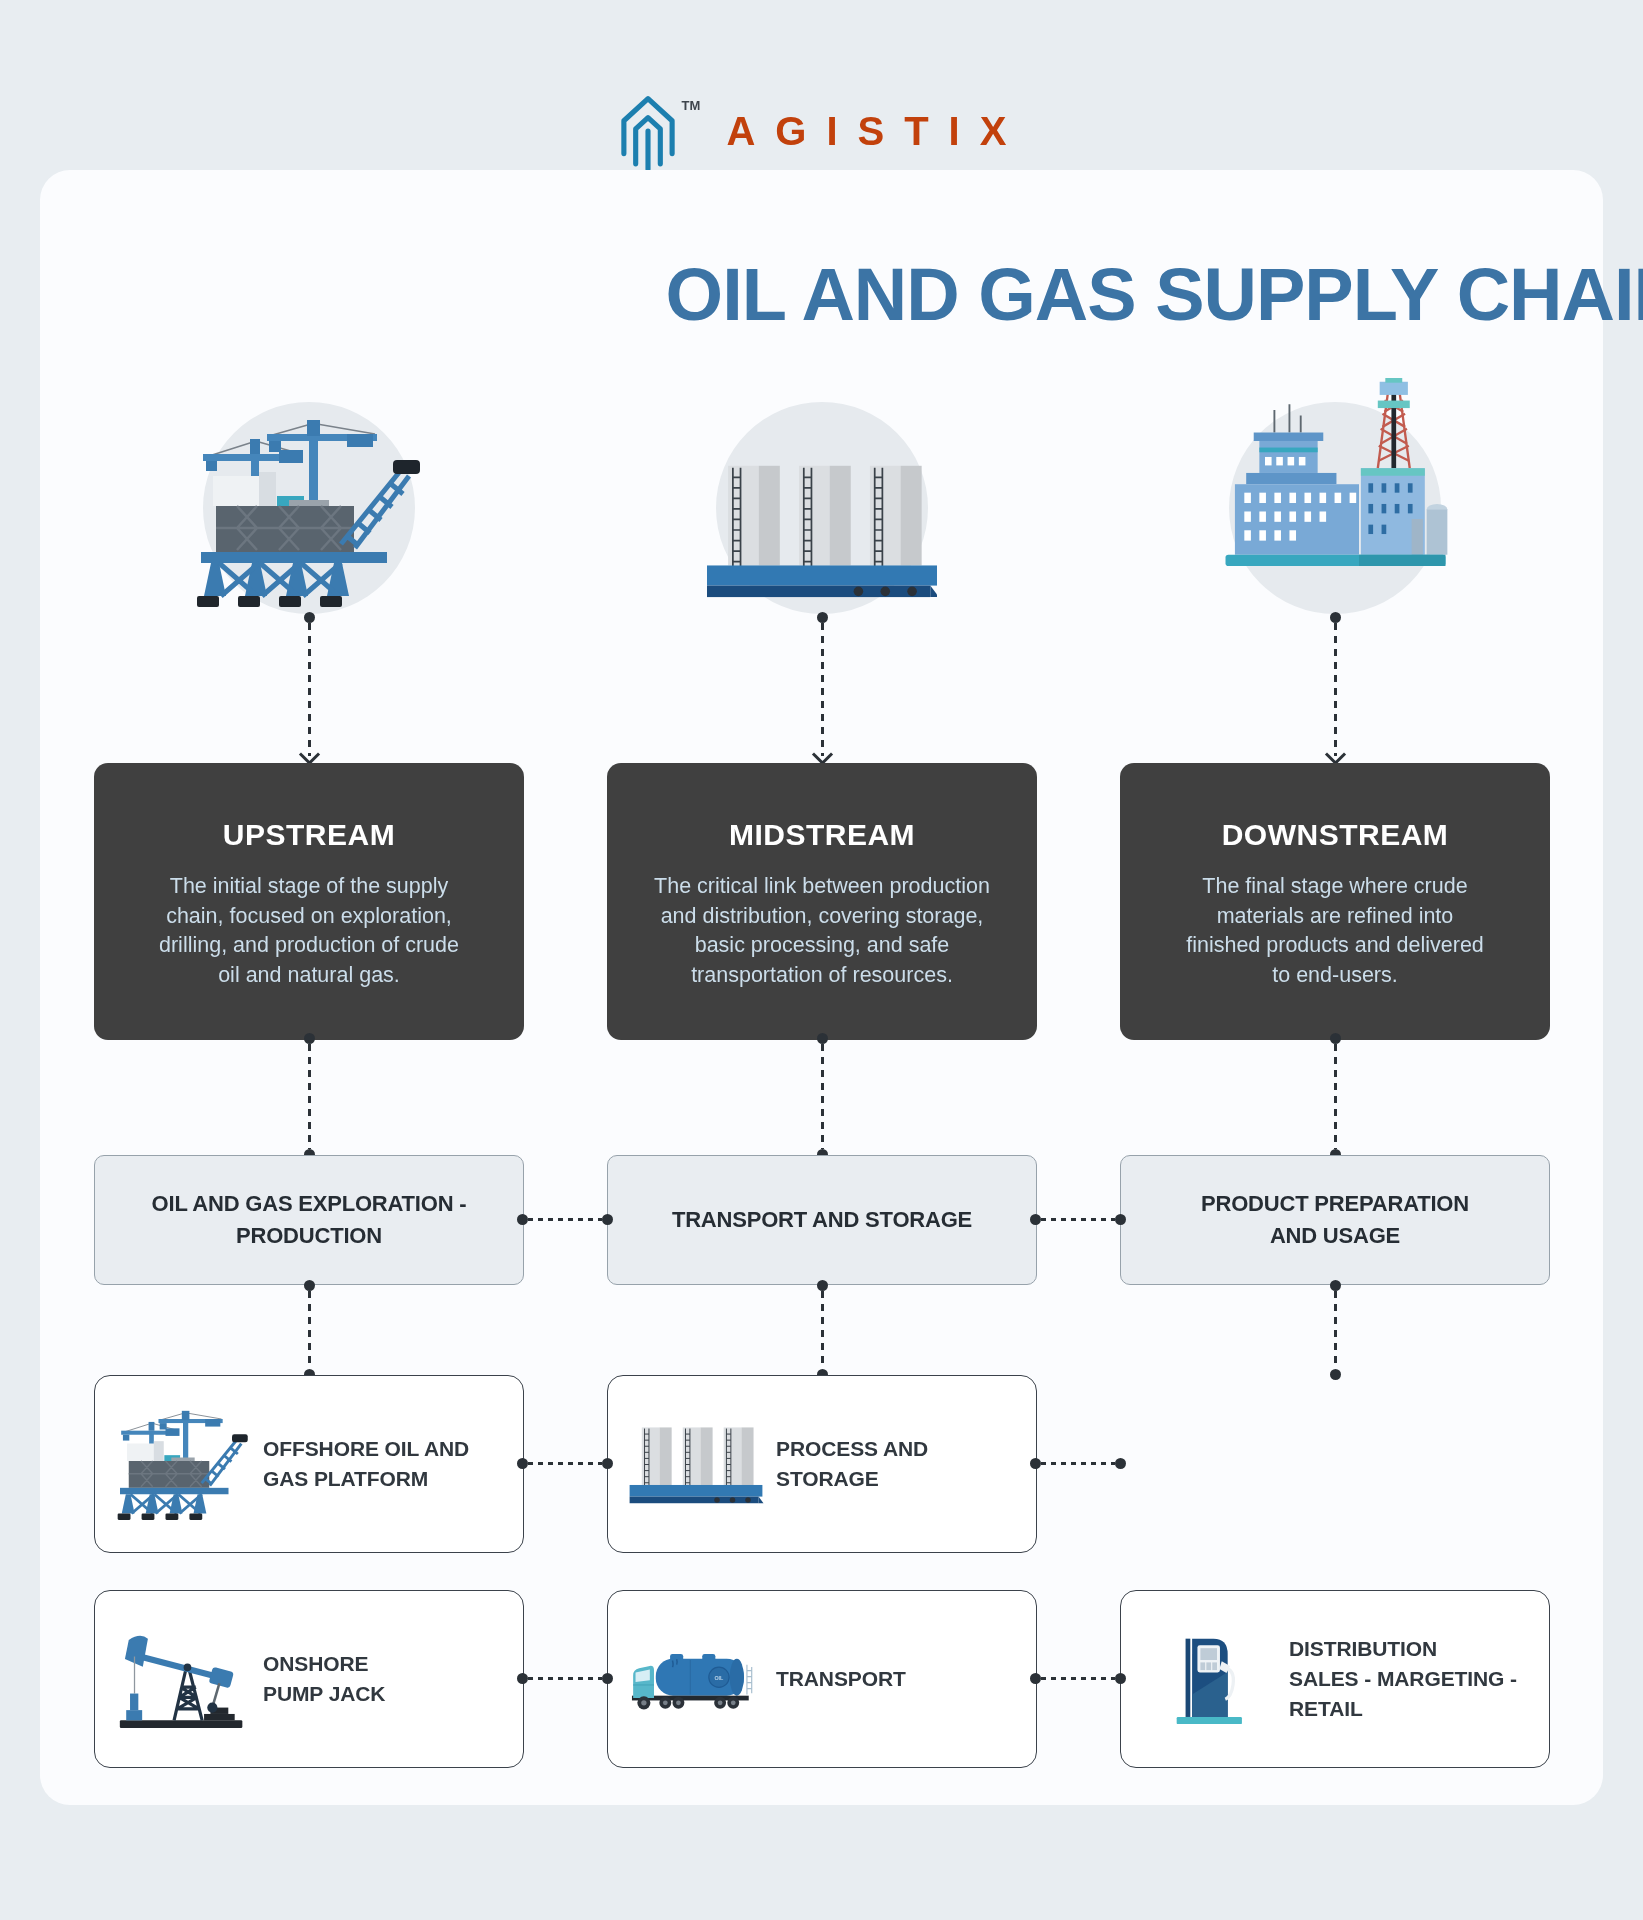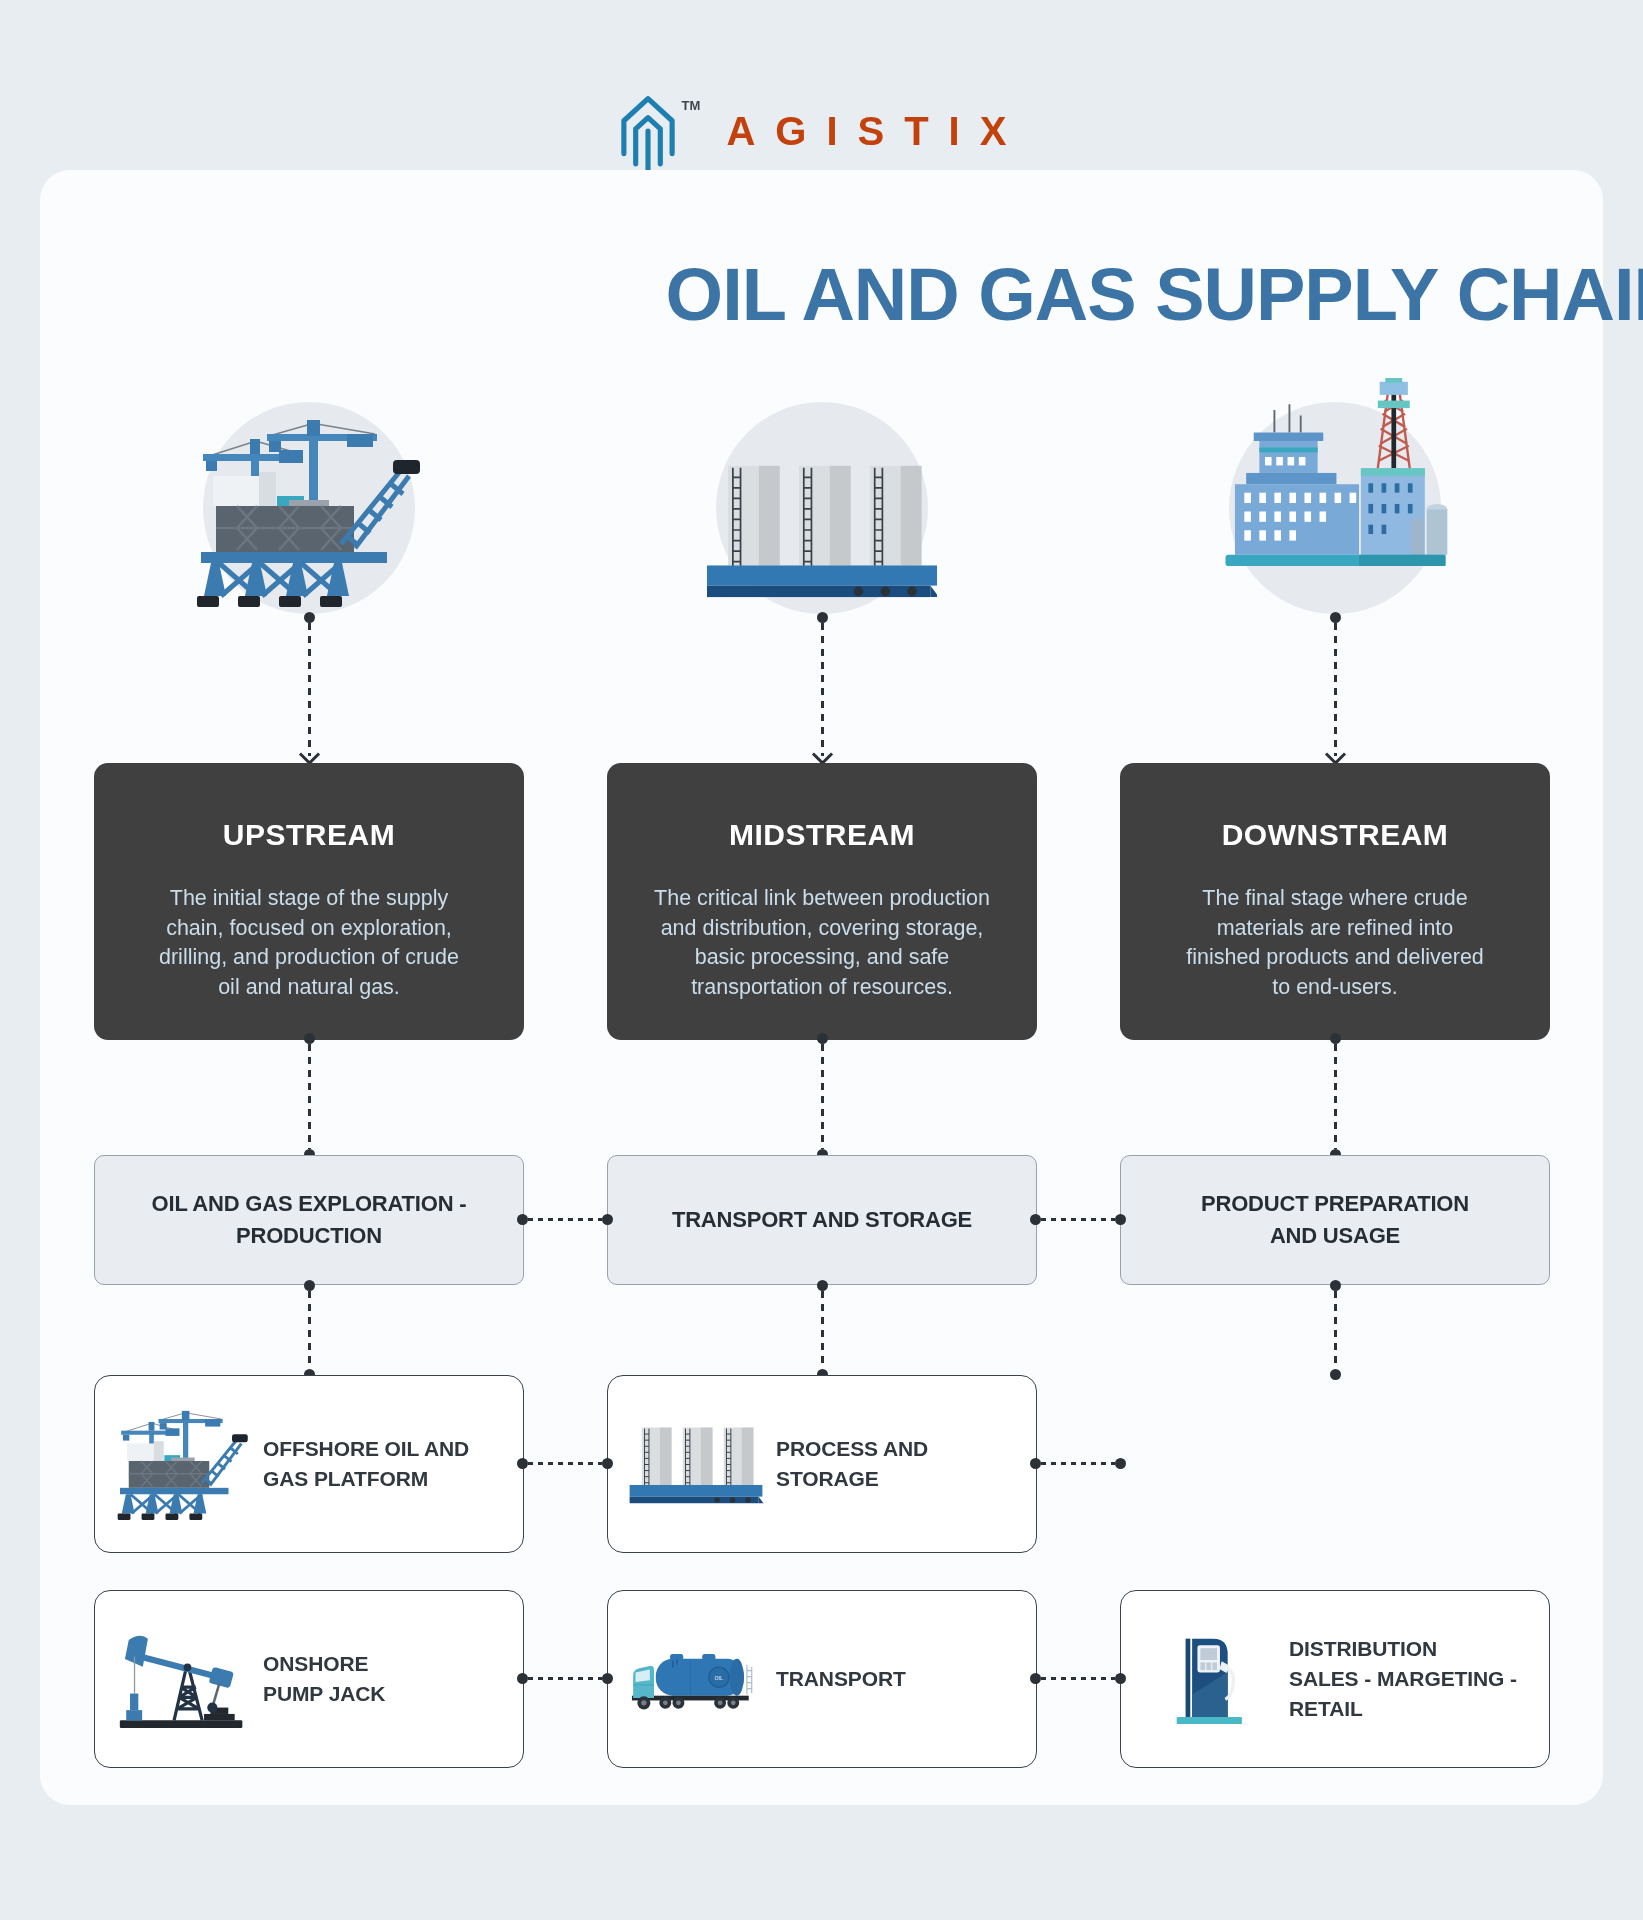--- a/index.html
+++ b/index.html
@@ -40,21 +40,21 @@
   .dot { width:11px; height:11px; border-radius:50%; background:#2B3137; flex:none; }
   .vline { flex:1; width:3px;
            background-image:repeating-linear-gradient(180deg,#2B3137 0 7px,transparent 7px 13px); }
   .varrow { flex:none; width:12px; height:12px; border-left:3px solid #2B3137;
             border-bottom:3px solid #2B3137; transform:rotate(-45deg); margin-top:-9px; }
 
   
   .stage-box { position:absolute; top:763px; left:0; width:430px; height:277px;
                background:#404040; border-radius:14px; text-align:center; box-sizing:border-box; }
   .stage-title { margin:55px 0 0; font-size:30px; font-weight:700; letter-spacing:.5px; color:#FFFFFF; }
-  .stage-desc { margin:32px auto 0; width:396px; font-size:21.5px; line-height:1.38;
+  .stage-desc { margin:20px auto 0; width:396px; font-size:21.5px; line-height:1.38;
                 color:#CBDDEA; white-space:pre-line; }
 
   
   .phase-box { position:absolute; top:1155px; left:0; width:430px; height:130px;
                background:#E9EDF1; border:1px solid #97A2AB; border-radius:10px;
                box-sizing:border-box; display:flex; align-items:center; justify-content:center; }
   .phase-label { font-size:22px; font-weight:700; color:#262D34; line-height:1.45;
                  letter-spacing:-.2px; text-align:center; white-space:pre-line; }
 
   

